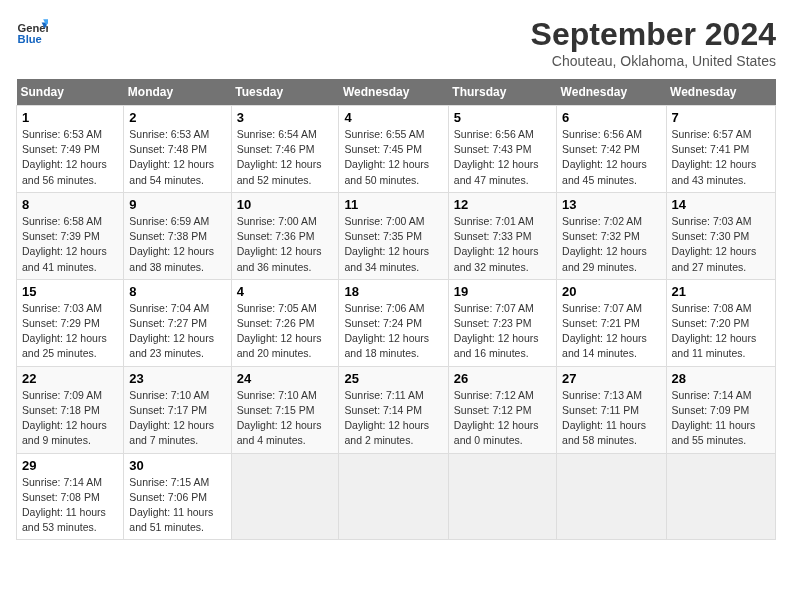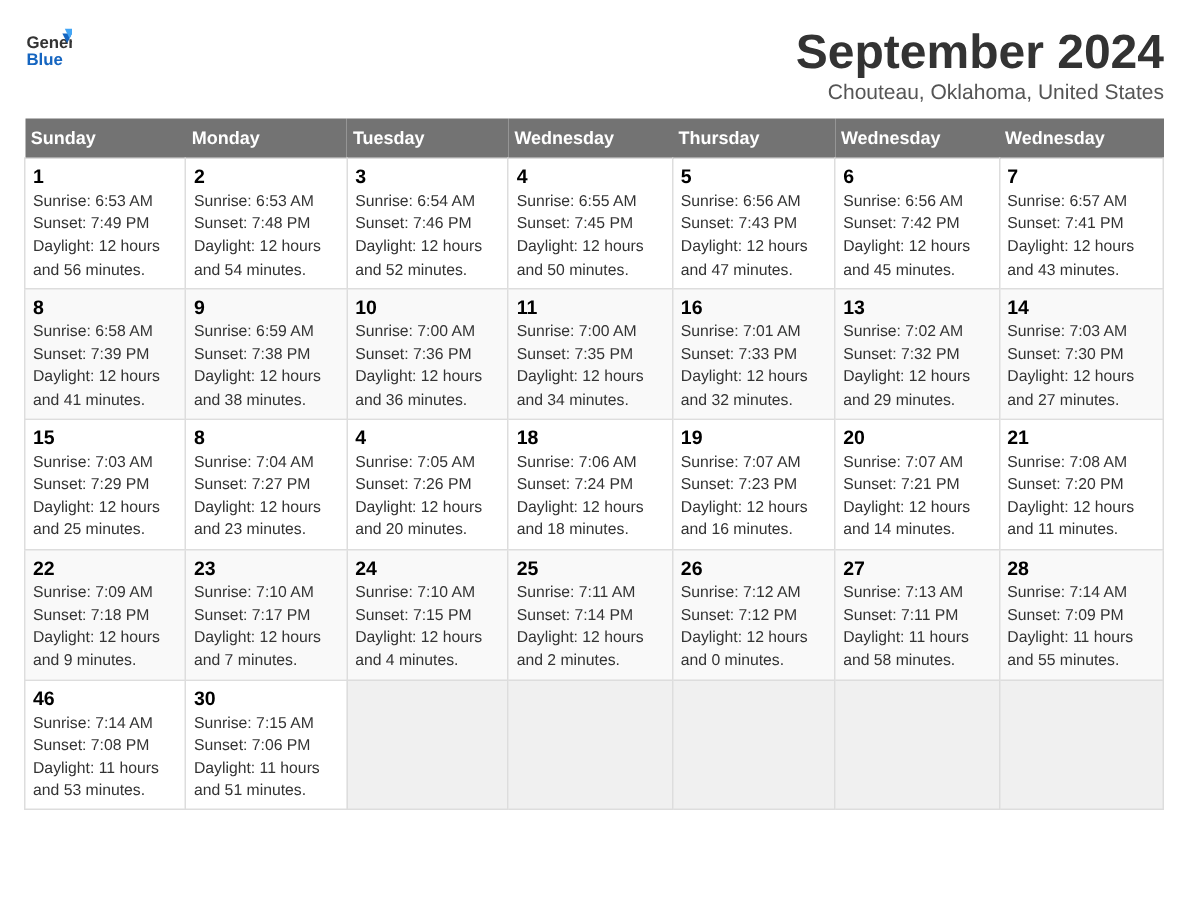--- a/index.html
+++ b/index.html
@@ -126,21 +126,21 @@
       </tr>
       <tr>
         <td><span class="day-num">8</span>
 <span class="day-info">Sunrise: 6:58 AM<br>Sunset: 7:39 PM<br>Daylight: 12 hours and 41 minutes.</span></td>
         <td><span class="day-num">9</span>
 <span class="day-info">Sunrise: 6:59 AM<br>Sunset: 7:38 PM<br>Daylight: 12 hours and 38 minutes.</span></td>
         <td><span class="day-num">10</span>
 <span class="day-info">Sunrise: 7:00 AM<br>Sunset: 7:36 PM<br>Daylight: 12 hours and 36 minutes.</span></td>
         <td><span class="day-num">11</span>
 <span class="day-info">Sunrise: 7:00 AM<br>Sunset: 7:35 PM<br>Daylight: 12 hours and 34 minutes.</span></td>
-        <td><span class="day-num">16</span>
+        <td><span class="day-num">12</span>
 <span class="day-info">Sunrise: 7:01 AM<br>Sunset: 7:33 PM<br>Daylight: 12 hours and 32 minutes.</span></td>
         <td><span class="day-num">13</span>
 <span class="day-info">Sunrise: 7:02 AM<br>Sunset: 7:32 PM<br>Daylight: 12 hours and 29 minutes.</span></td>
         <td><span class="day-num">14</span>
 <span class="day-info">Sunrise: 7:03 AM<br>Sunset: 7:30 PM<br>Daylight: 12 hours and 27 minutes.</span></td>
       </tr>
       <tr>
         <td><span class="day-num">15</span>
 <span class="day-info">Sunrise: 7:03 AM<br>Sunset: 7:29 PM<br>Daylight: 12 hours and 25 minutes.</span></td>
         <td><span class="day-num">8</span>
@@ -166,21 +166,21 @@
         <td><span class="day-num">25</span>
 <span class="day-info">Sunrise: 7:11 AM<br>Sunset: 7:14 PM<br>Daylight: 12 hours and 2 minutes.</span></td>
         <td><span class="day-num">26</span>
 <span class="day-info">Sunrise: 7:12 AM<br>Sunset: 7:12 PM<br>Daylight: 12 hours and 0 minutes.</span></td>
         <td><span class="day-num">27</span>
 <span class="day-info">Sunrise: 7:13 AM<br>Sunset: 7:11 PM<br>Daylight: 11 hours and 58 minutes.</span></td>
         <td><span class="day-num">28</span>
 <span class="day-info">Sunrise: 7:14 AM<br>Sunset: 7:09 PM<br>Daylight: 11 hours and 55 minutes.</span></td>
       </tr>
       <tr>
-        <td><span class="day-num">46</span>
+        <td><span class="day-num">29</span>
 <span class="day-info">Sunrise: 7:14 AM<br>Sunset: 7:08 PM<br>Daylight: 11 hours and 53 minutes.</span></td>
         <td><span class="day-num">30</span>
 <span class="day-info">Sunrise: 7:15 AM<br>Sunset: 7:06 PM<br>Daylight: 11 hours and 51 minutes.</span></td>
         <td class="empty"></td>
         <td class="empty"></td>
         <td class="empty"></td>
         <td class="empty"></td>
         <td class="empty"></td>
       </tr>
     </tbody>

